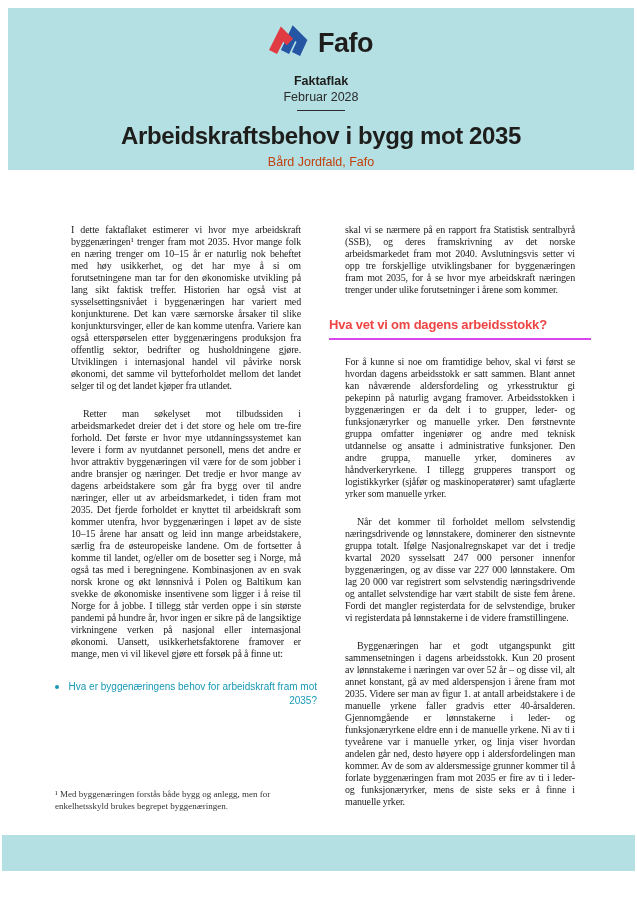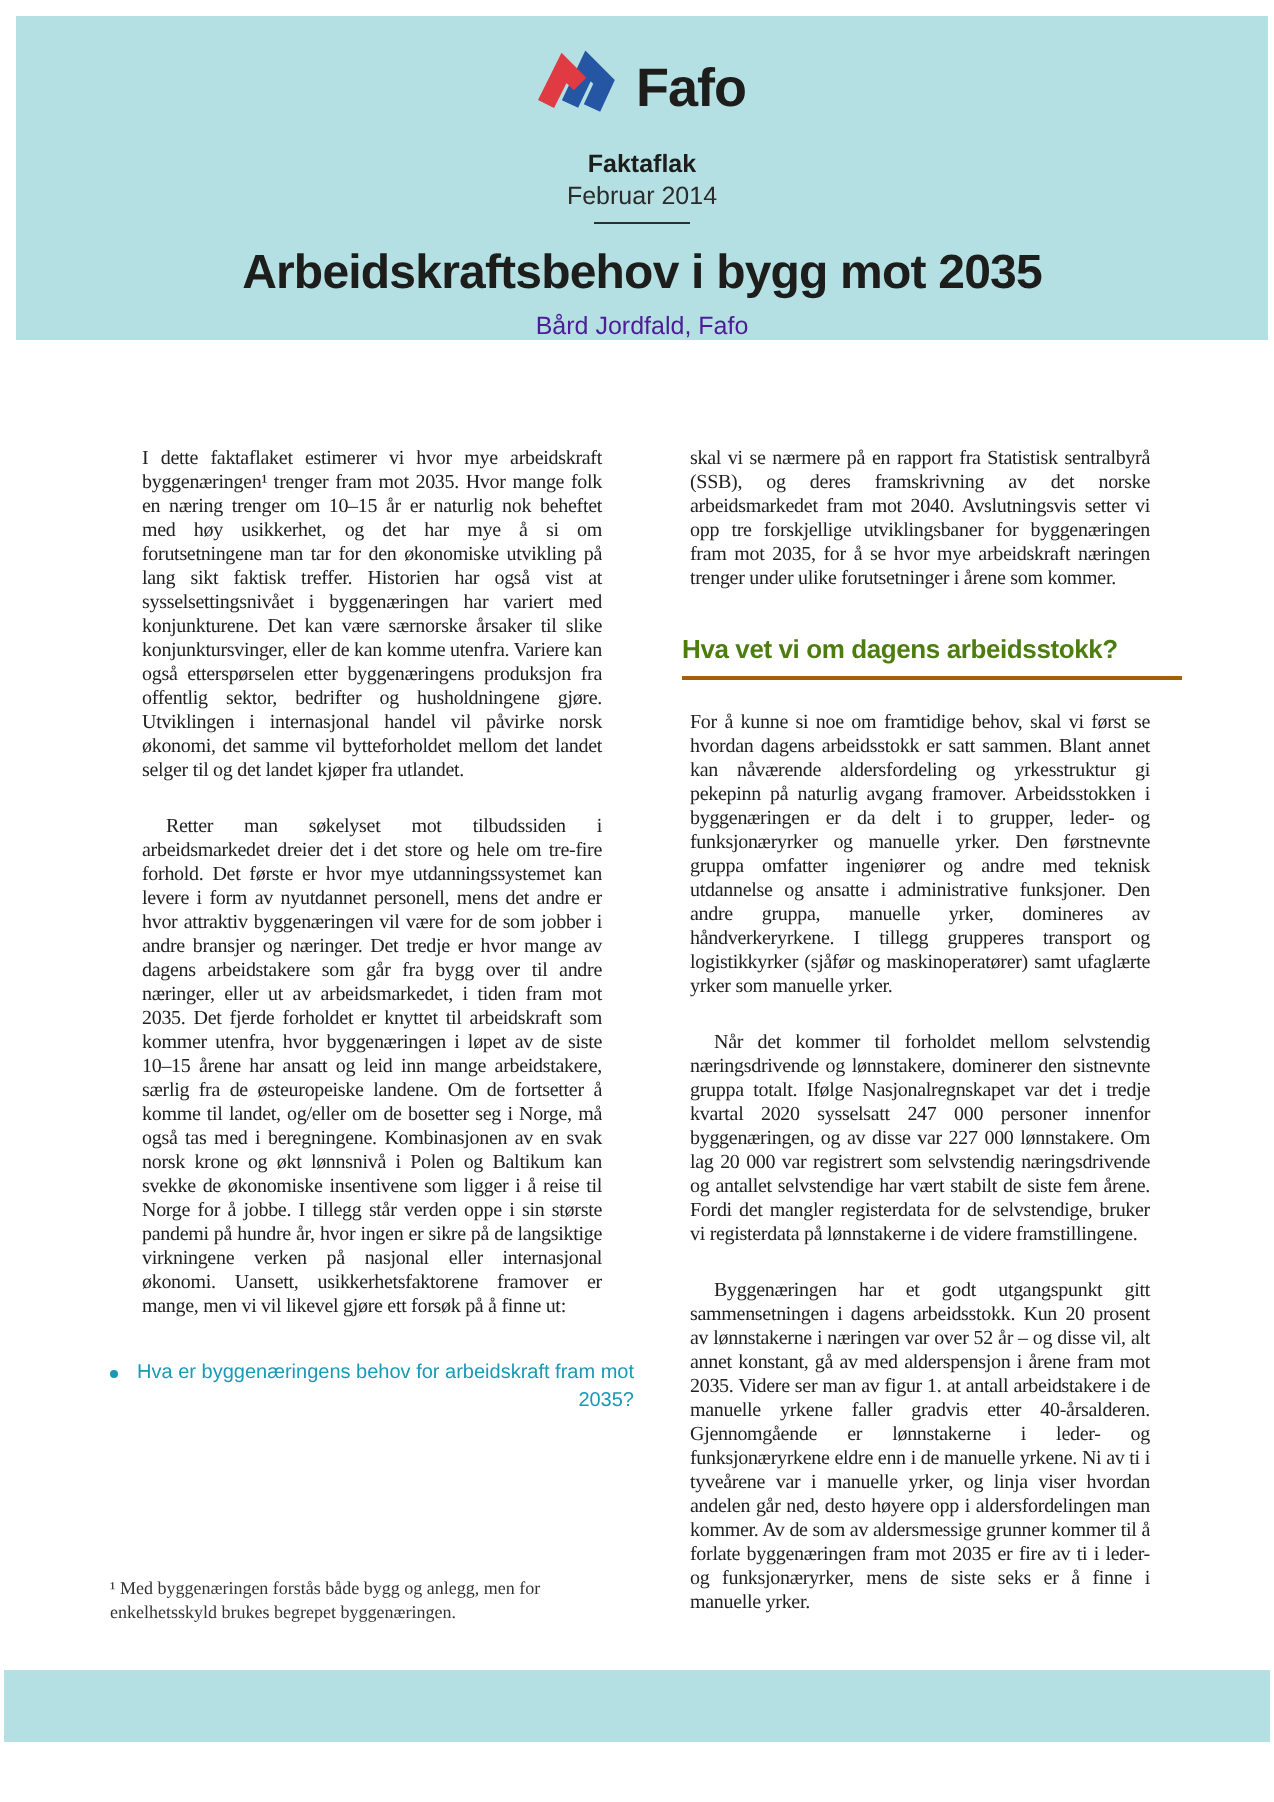--- a/index.html
+++ b/index.html
@@ -57,21 +57,21 @@
     font-family: "Liberation Sans", sans-serif;
     font-weight: bold;
     font-size: 24px;
     letter-spacing: -0.4px;
     color: #1d1d1b;
   }
   .author-line {
     margin-top: 5px;
     font-family: "Liberation Sans", sans-serif;
     font-size: 12.5px;
-    color: #4c1d95;
+    color: #c2410c;
   }
   .col {
     position: absolute;
     top: 208px;
     width: 262px;
     font-size: 10px;
     line-height: 12px;
     letter-spacing: -0.15px;
     color: #222222;
     text-align: justify;
@@ -96,28 +96,27 @@
     width: 4px; height: 4px;
     border-radius: 50%;
     background: #1899b4;
     margin-top: 5px;
   }
   .closing { margin-top: 14px; }
   .section-heading {
     margin-top: 23px;
     margin-bottom: 10px;
     padding-bottom: 7px;
-    border-bottom: 2px solid #a16207;
+    border-bottom: 2px solid #d946ef;
     font-family: "Liberation Sans", sans-serif;
     font-weight: bold;
     font-size: 13px;
     letter-spacing: -0.2px;
-    color: #4d7c0f;
+    color: #ef4444;
     text-align: left;
-    margin-left: 12px;
   }
   .footnote {
     position: absolute;
     left: 55px; top: 789px;
     width: 262px;
     font-size: 9px;
     line-height: 11.5px;
     color: #333333;
     text-align: left;
   }
@@ -155,21 +154,21 @@
     <div class="logo-row">
       <span>
         <svg width="40" height="35" viewBox="0 0 40 35" aria-hidden="true">
           <polyline points="16,28 25,9 33,17 27,30" fill="none" stroke="#2456a4" stroke-width="9"></polyline>
           <polyline points="4,28 13,10 21,18" fill="none" stroke="#e03a43" stroke-width="9"></polyline>
         </svg>
       </span>
       <span class="logo-text">Fafo</span>
     </div>
     <div class="series-label">Faktaflak</div>
-    <div class="date-label">Februar 2014</div>
+    <div class="date-label">Februar 2028</div>
     <div class="header-divider"></div>
     <div class="page-title">Arbeidskraftsbehov i bygg mot 2035</div>
     <div class="author-line">Bård Jordfald, Fafo</div>
   </div>
 
   <div class="col col-left">
     <p>I dette faktaflaket estimerer vi hvor mye arbeidskraft byggenæringen¹ trenger fram mot 2035. Hvor mange folk en næring trenger om 10–15 år er naturlig nok beheftet med høy usikkerhet, og det har mye å si om forutsetningene man tar for den økonomiske utvikling på lang sikt faktisk treffer. Historien har også vist at sysselsettingsnivået i byggenæringen har variert med konjunkturene. Det kan være særnorske årsaker til slike konjunktursvinger, eller de kan komme utenfra. Variere kan også etterspørselen etter byggenæringens produksjon fra offentlig sektor, bedrifter og husholdningene gjøre. Utviklingen i internasjonal handel vil påvirke norsk økonomi, det samme vil bytteforholdet mellom det landet selger til og det landet kjøper fra utlandet.</p>
     <p class="indent">Retter man søkelyset mot tilbudssiden i arbeidsmarkedet dreier det i det store og hele om tre-fire forhold. Det første er hvor mye utdanningssystemet kan levere i form av nyutdannet personell, mens det andre er hvor attraktiv byggenæringen vil være for de som jobber i andre bransjer og næringer. Det tredje er hvor mange av dagens arbeidstakere som går fra bygg over til andre næringer, eller ut av arbeidsmarkedet, i tiden fram mot 2035. Det fjerde forholdet er knyttet til arbeidskraft som kommer utenfra, hvor byggenæringen i løpet av de siste 10–15 årene har ansatt og leid inn mange arbeidstakere, særlig fra de østeuropeiske landene. Om de fortsetter å komme til landet, og/eller om de bosetter seg i Norge, må også tas med i beregningene. Kombinasjonen av en svak norsk krone og økt lønnsnivå i Polen og Baltikum kan svekke de økonomiske insentivene som ligger i å reise til Norge for å jobbe. I tillegg står verden oppe i sin største pandemi på hundre år, hvor ingen er sikre på de langsiktige virkningene verken på nasjonal eller internasjonal økonomi. Uansett, usikkerhetsfaktorene framover er mange, men vi vil likevel gjøre ett forsøk på å finne ut:</p>
     <div class="bullet-row">
       <span class="bullet-dot"></span>

